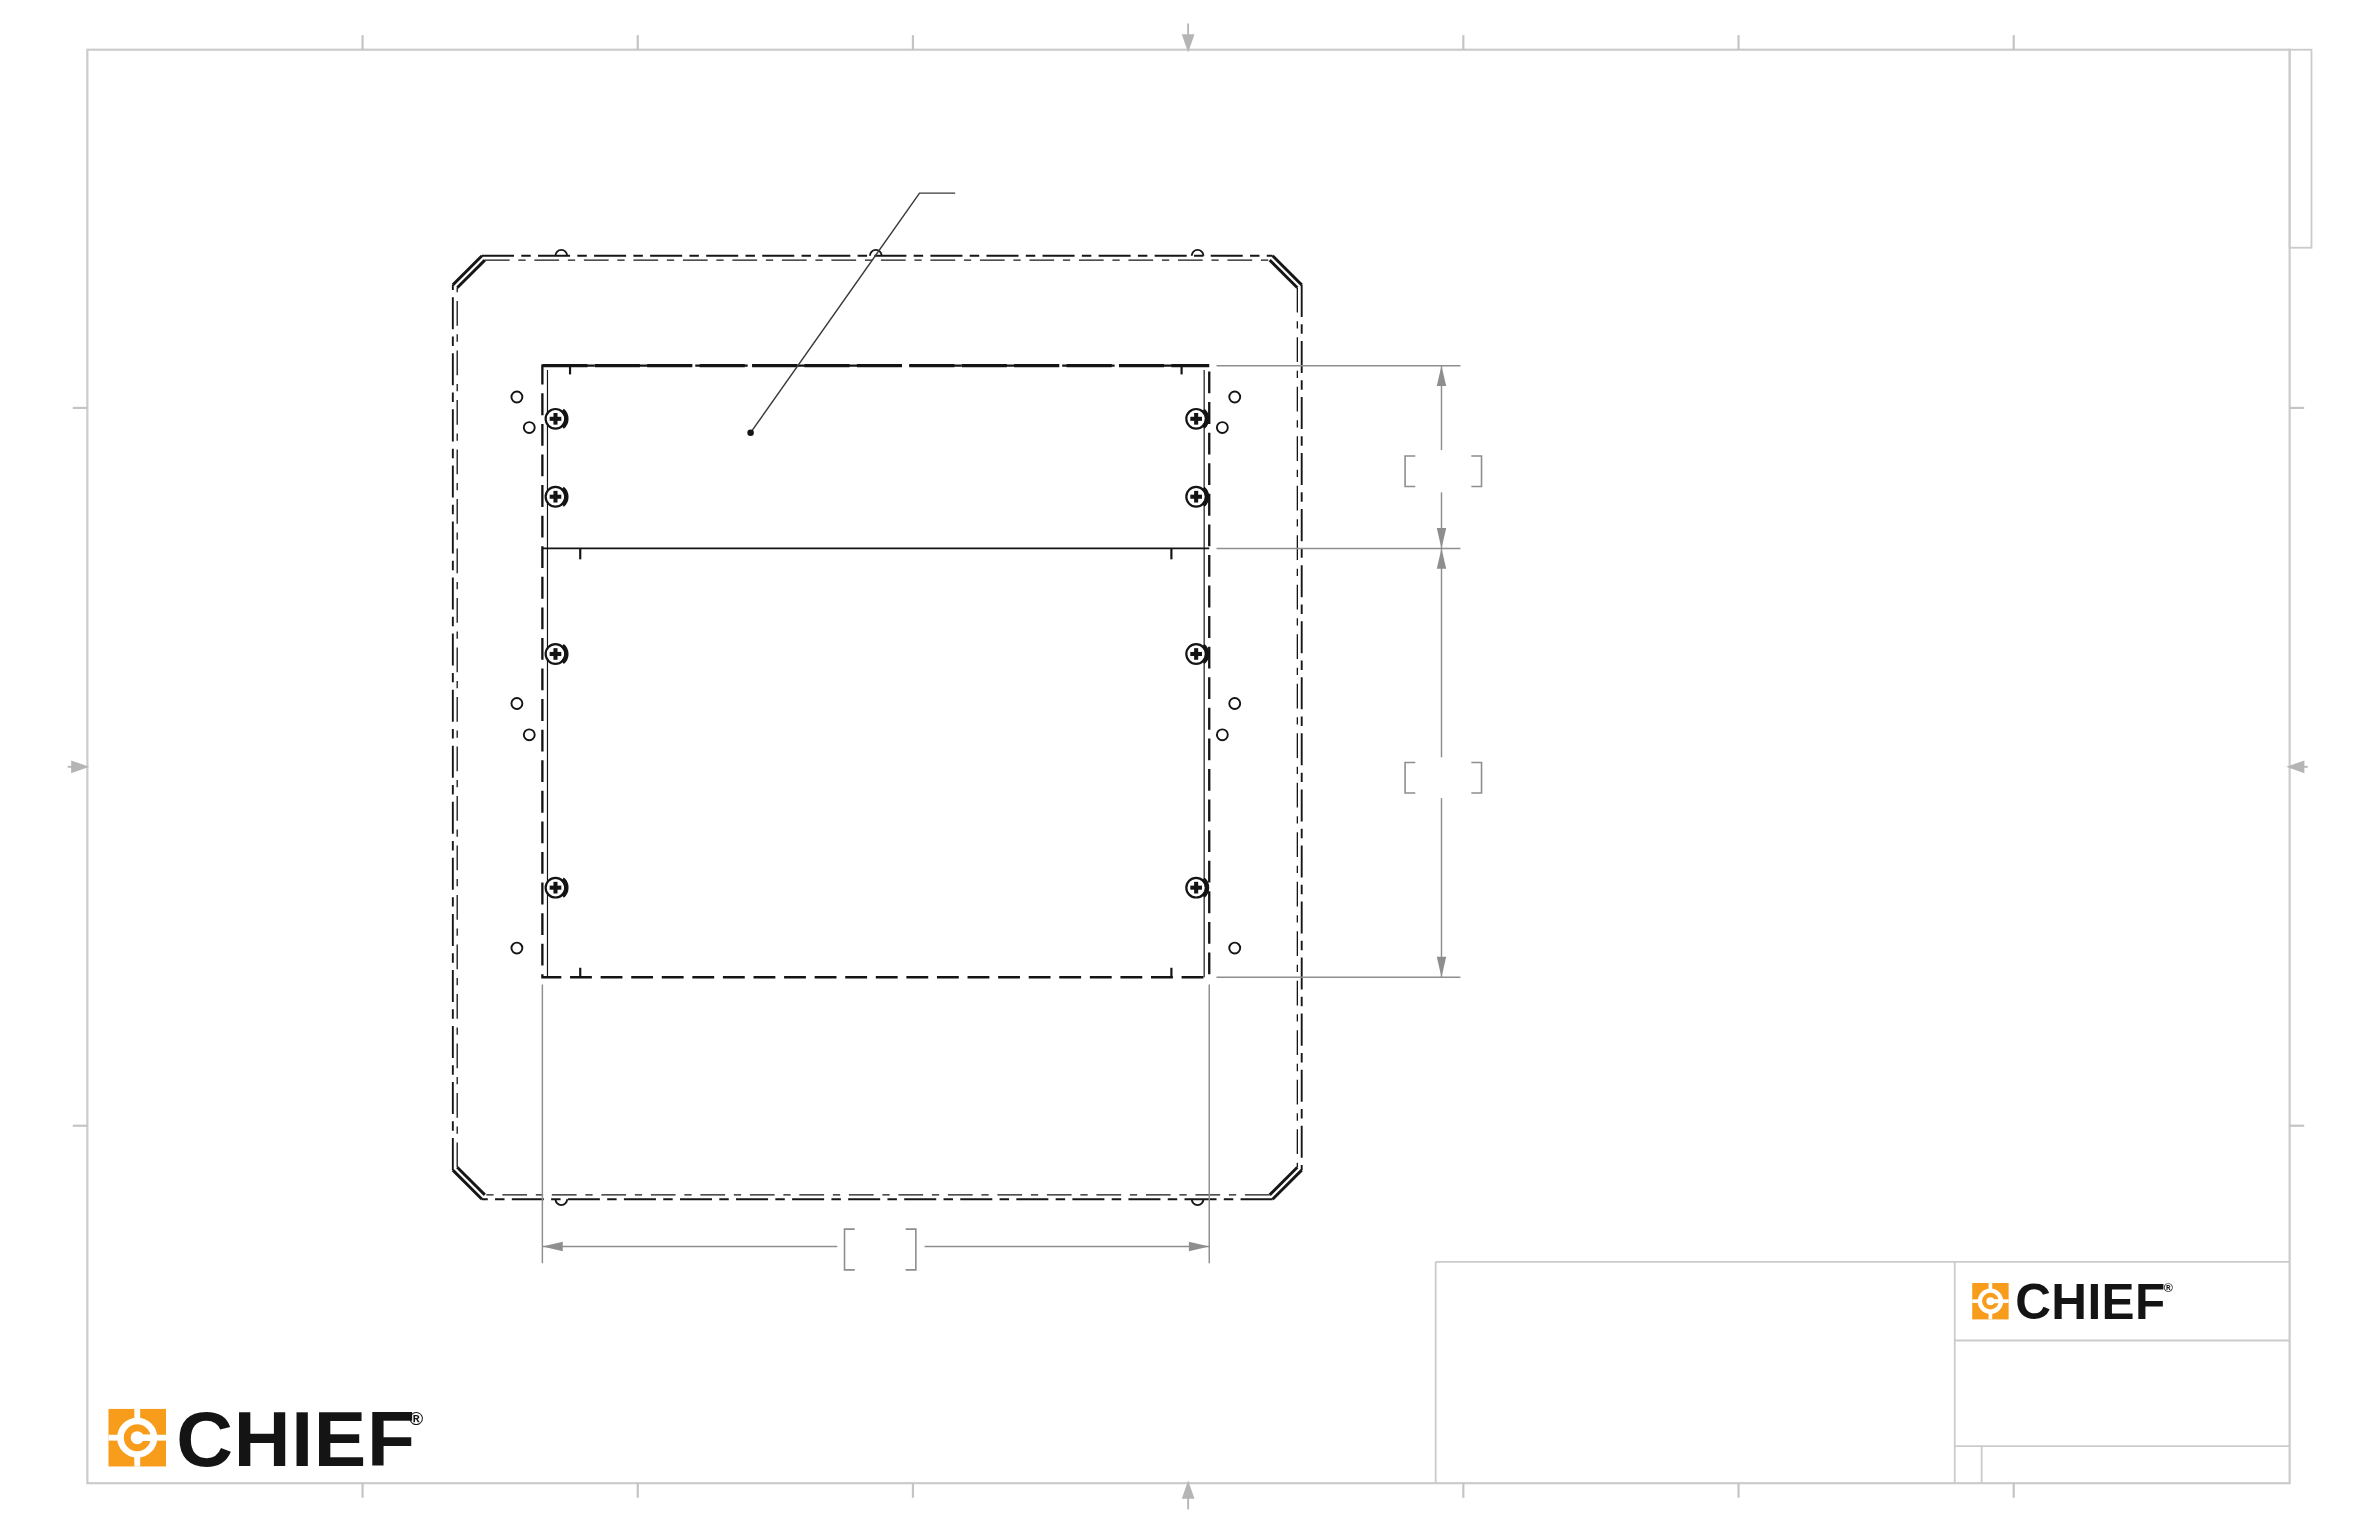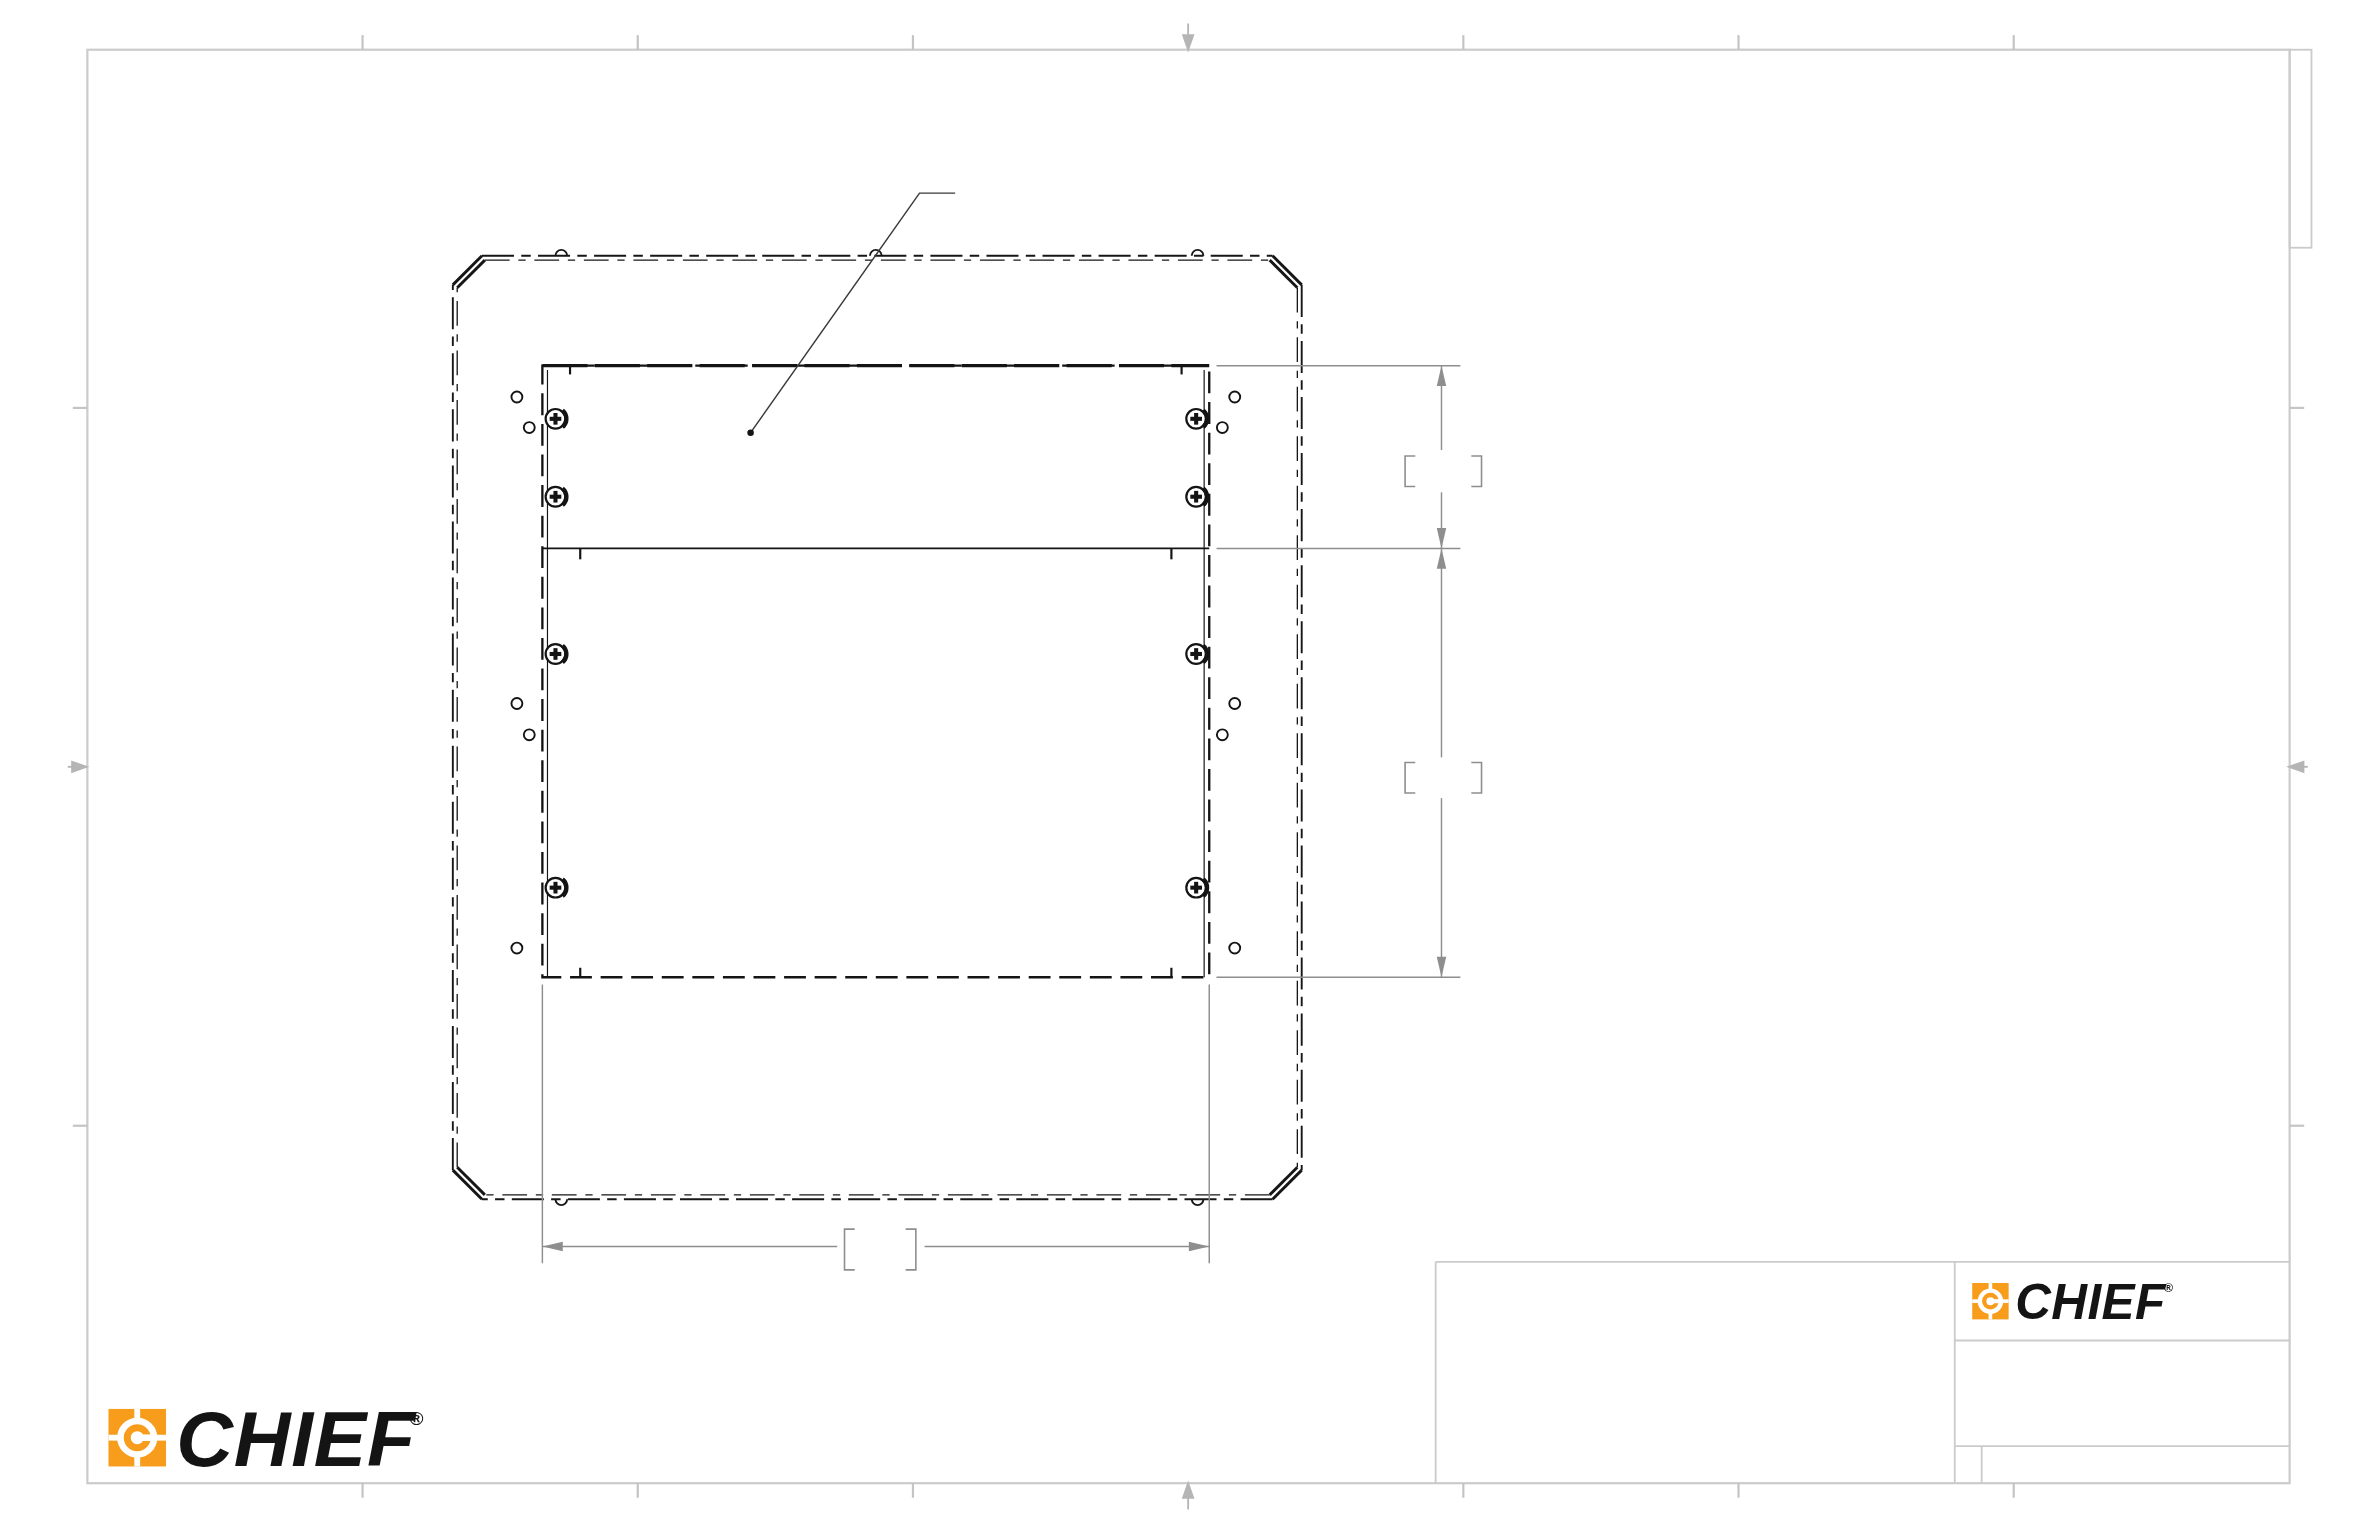--- a/index.html
+++ b/index.html
@@ -2,21 +2,20 @@
 <html style="font-size:11.7px"><head>
 <meta charset="utf-8">
 <style>
   html,body{margin:0;padding:0;background:#ffffff;}
   .sheet{
     position:relative;
     width:2377px;height:1538px;
     background:#ffffff;
     font-family:"Liberation Sans", sans-serif;
     overflow:hidden;
-    font-style:italic;
   }
   .sheet svg{position:absolute;left:0;top:0;}
   text.logo-big{
     font-family:"Liberation Sans", sans-serif;
     font-weight:bold;
     font-size:108px;
     letter-spacing:1px;
     fill:#141414;
   }
   text.logo-reg-big{

